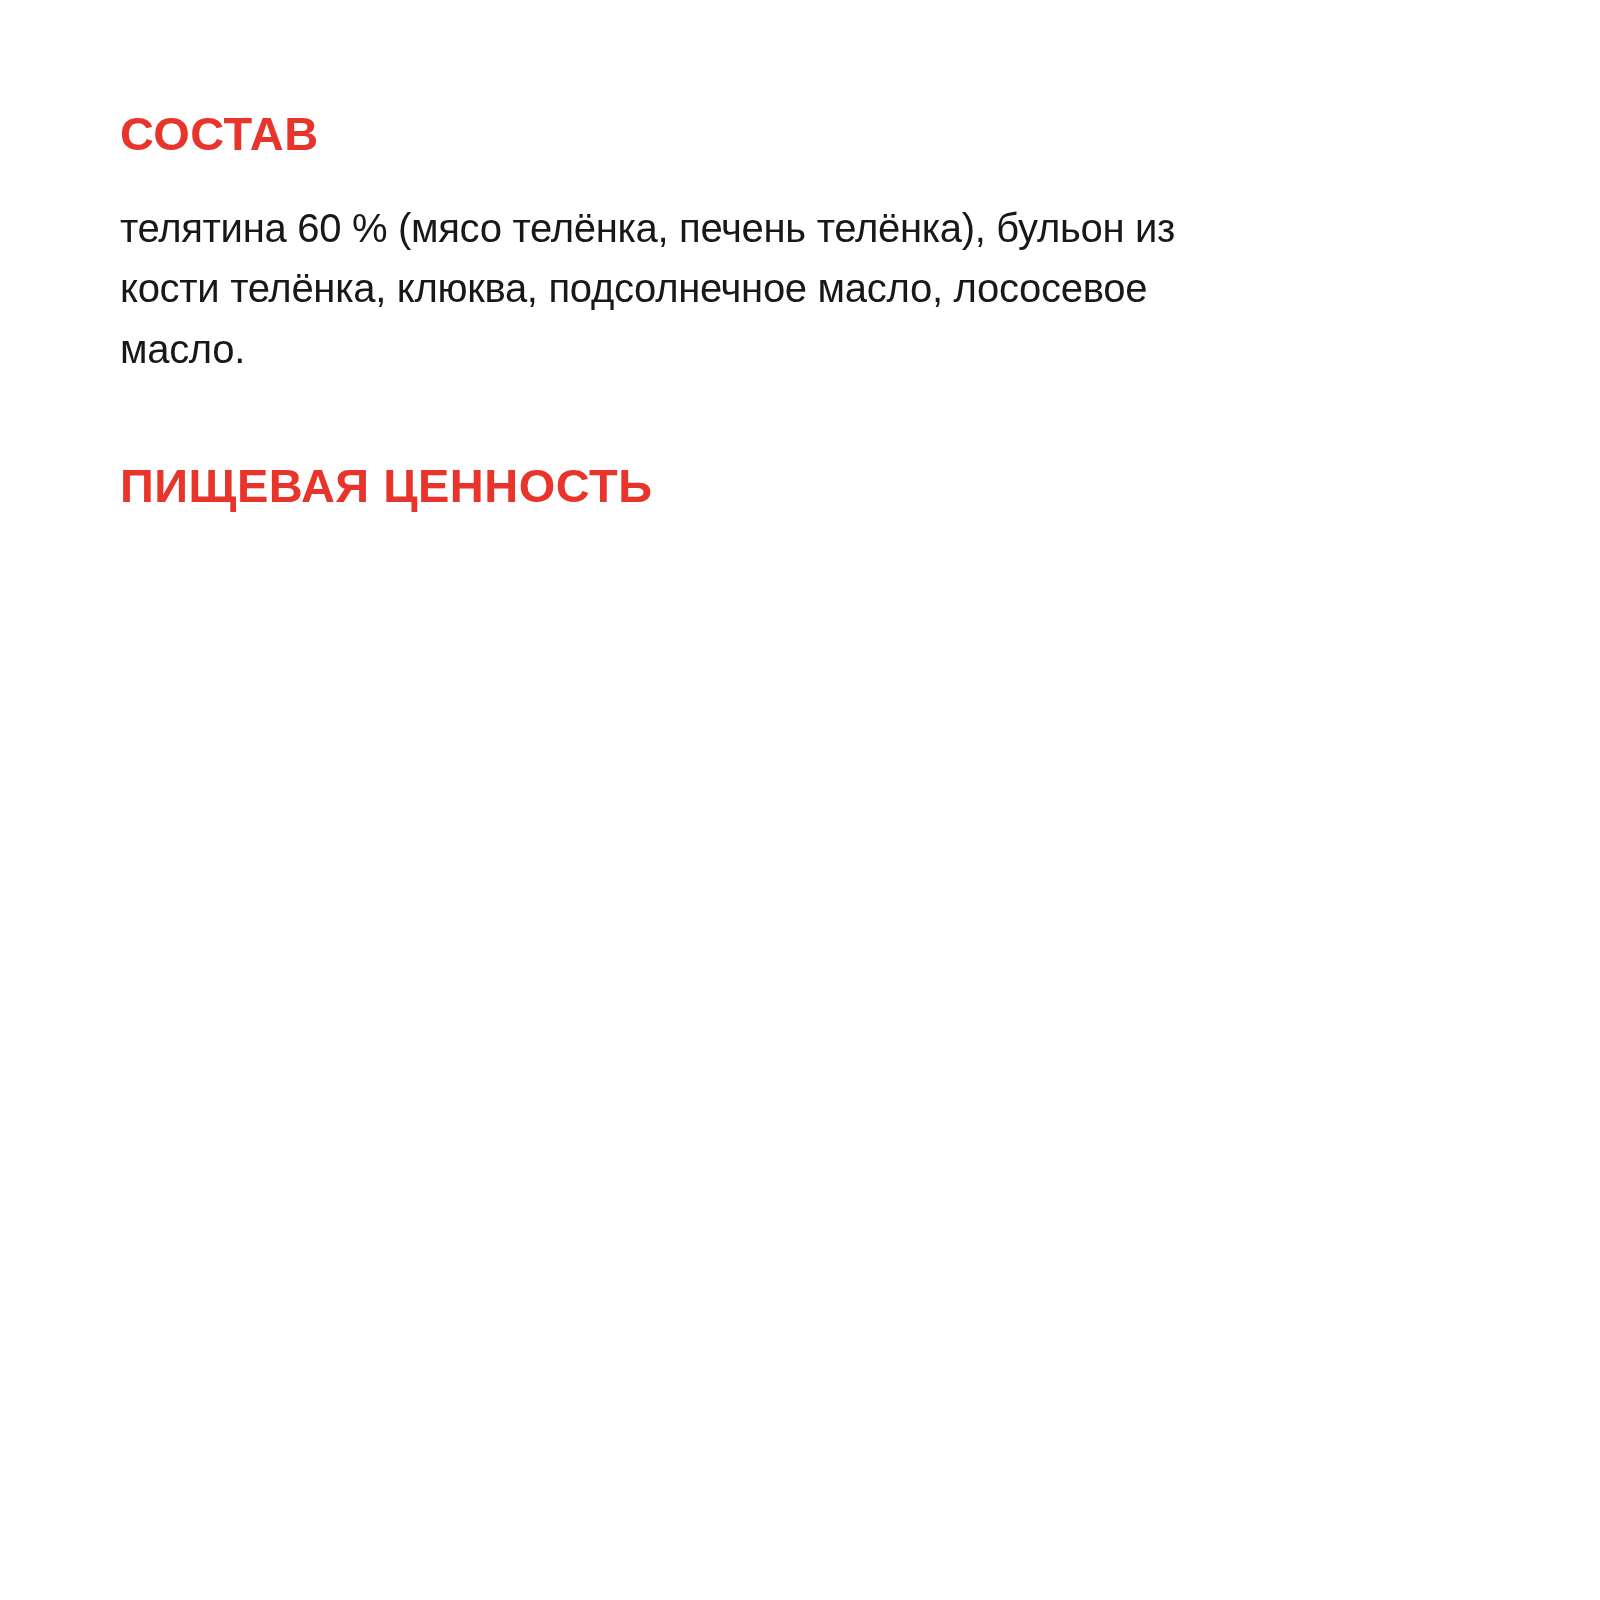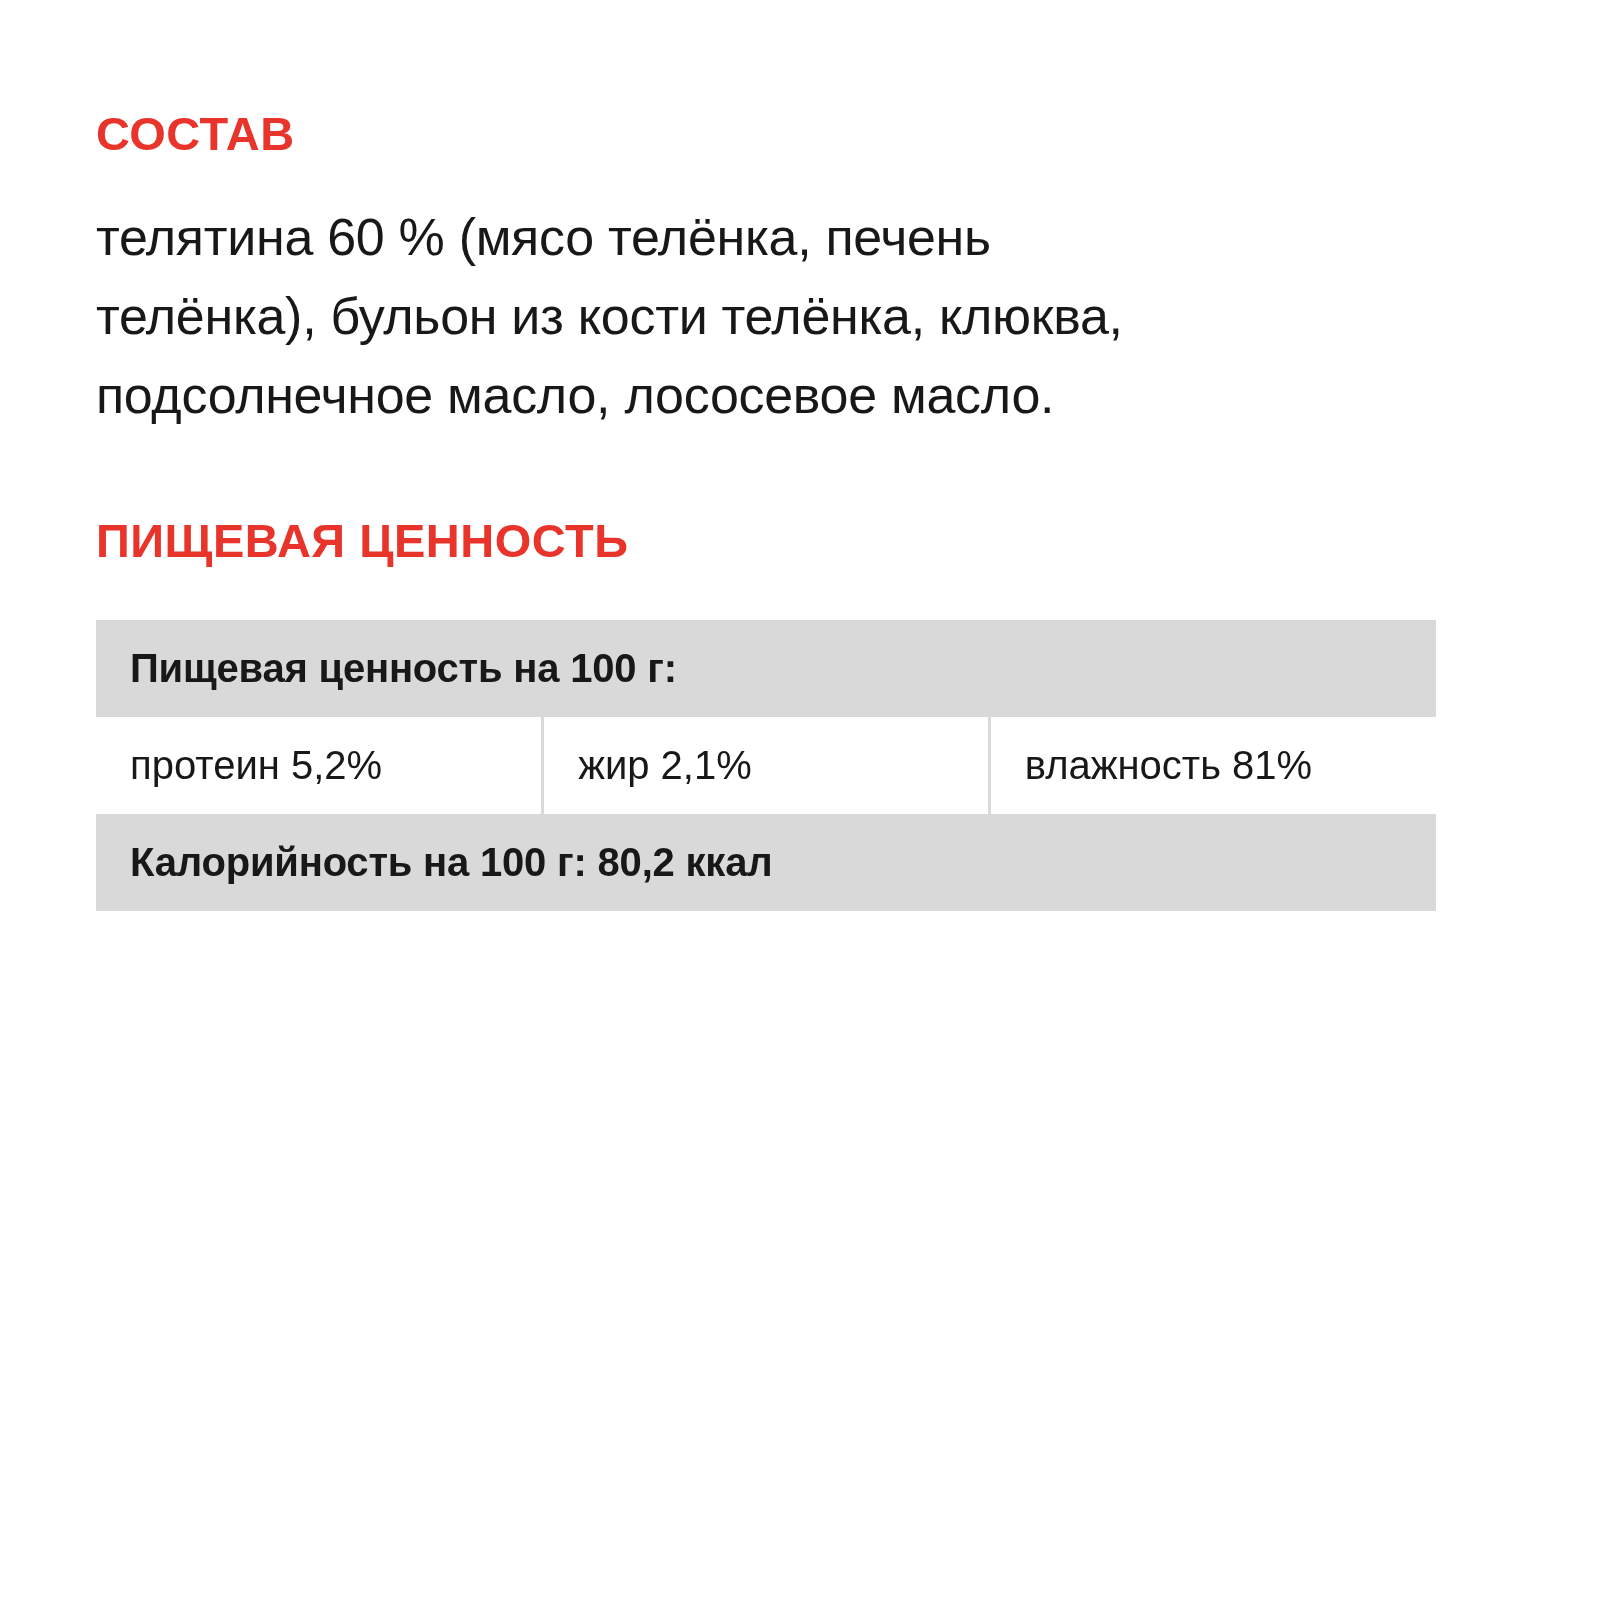--- a/index.html
+++ b/index.html
@@ -12,35 +12,35 @@
     background: #ffffff;
     font-family: "Liberation Sans", sans-serif;
     color: #1a1a1a;
     overflow: hidden;
   }
   .page {
     position: relative;
     width: 1296px;
     height: 1600px;
     box-sizing: border-box;
-    padding: 0 96px;
+    padding: 0 120px;
   }
   .section-heading {
     color: #e8342a;
     font-weight: bold;
     font-size: 47px;
     letter-spacing: 0.5px;
     line-height: 1.1;
   }
   #composition-heading {
     padding-top: 108px;
   }
   .composition-text {
     margin-top: 38px;
-    font-size: 52px;
+    font-size: 40px;
     line-height: 1.52;
     font-weight: 400;
     color: #181818;
     max-width: 1330px;
     letter-spacing: -0.3px;
   }
   #nutrition-heading {
     margin-top: 80px;
   }
   .nutrition-table {
@@ -78,31 +78,14 @@
 <body>
 
 <div class="page">
 
   <div class="section-heading" id="composition-heading">СОСТАВ</div>
 
   <div class="composition-text">телятина 60 % (мясо телёнка, печень телёнка), бульон из кости телёнка, клюква, подсолнечное масло, лососевое масло.</div>
 
   <div class="section-heading" id="nutrition-heading">ПИЩЕВАЯ ЦЕННОСТЬ</div>
 
-  <div class="tbl-wrap">
-    <table class="nutrition-table">
-      <tbody>
-        <tr class="row-header">
-          <td colspan="3">Пищевая ценность на 100 г:</td>
-        </tr>
-        <tr class="row-values">
-          <td>протеин 5,2%</td>
-          <td>жир 2,1%</td>
-          <td>влажность 81%</td>
-        </tr>
-        <tr class="row-footer">
-          <td colspan="3">Калорийность на 100 г: 80,2 ккал</td>
-        </tr>
-      </tbody>
-    </table>
-  </div>
 
 </div>
 
 </body></html>

